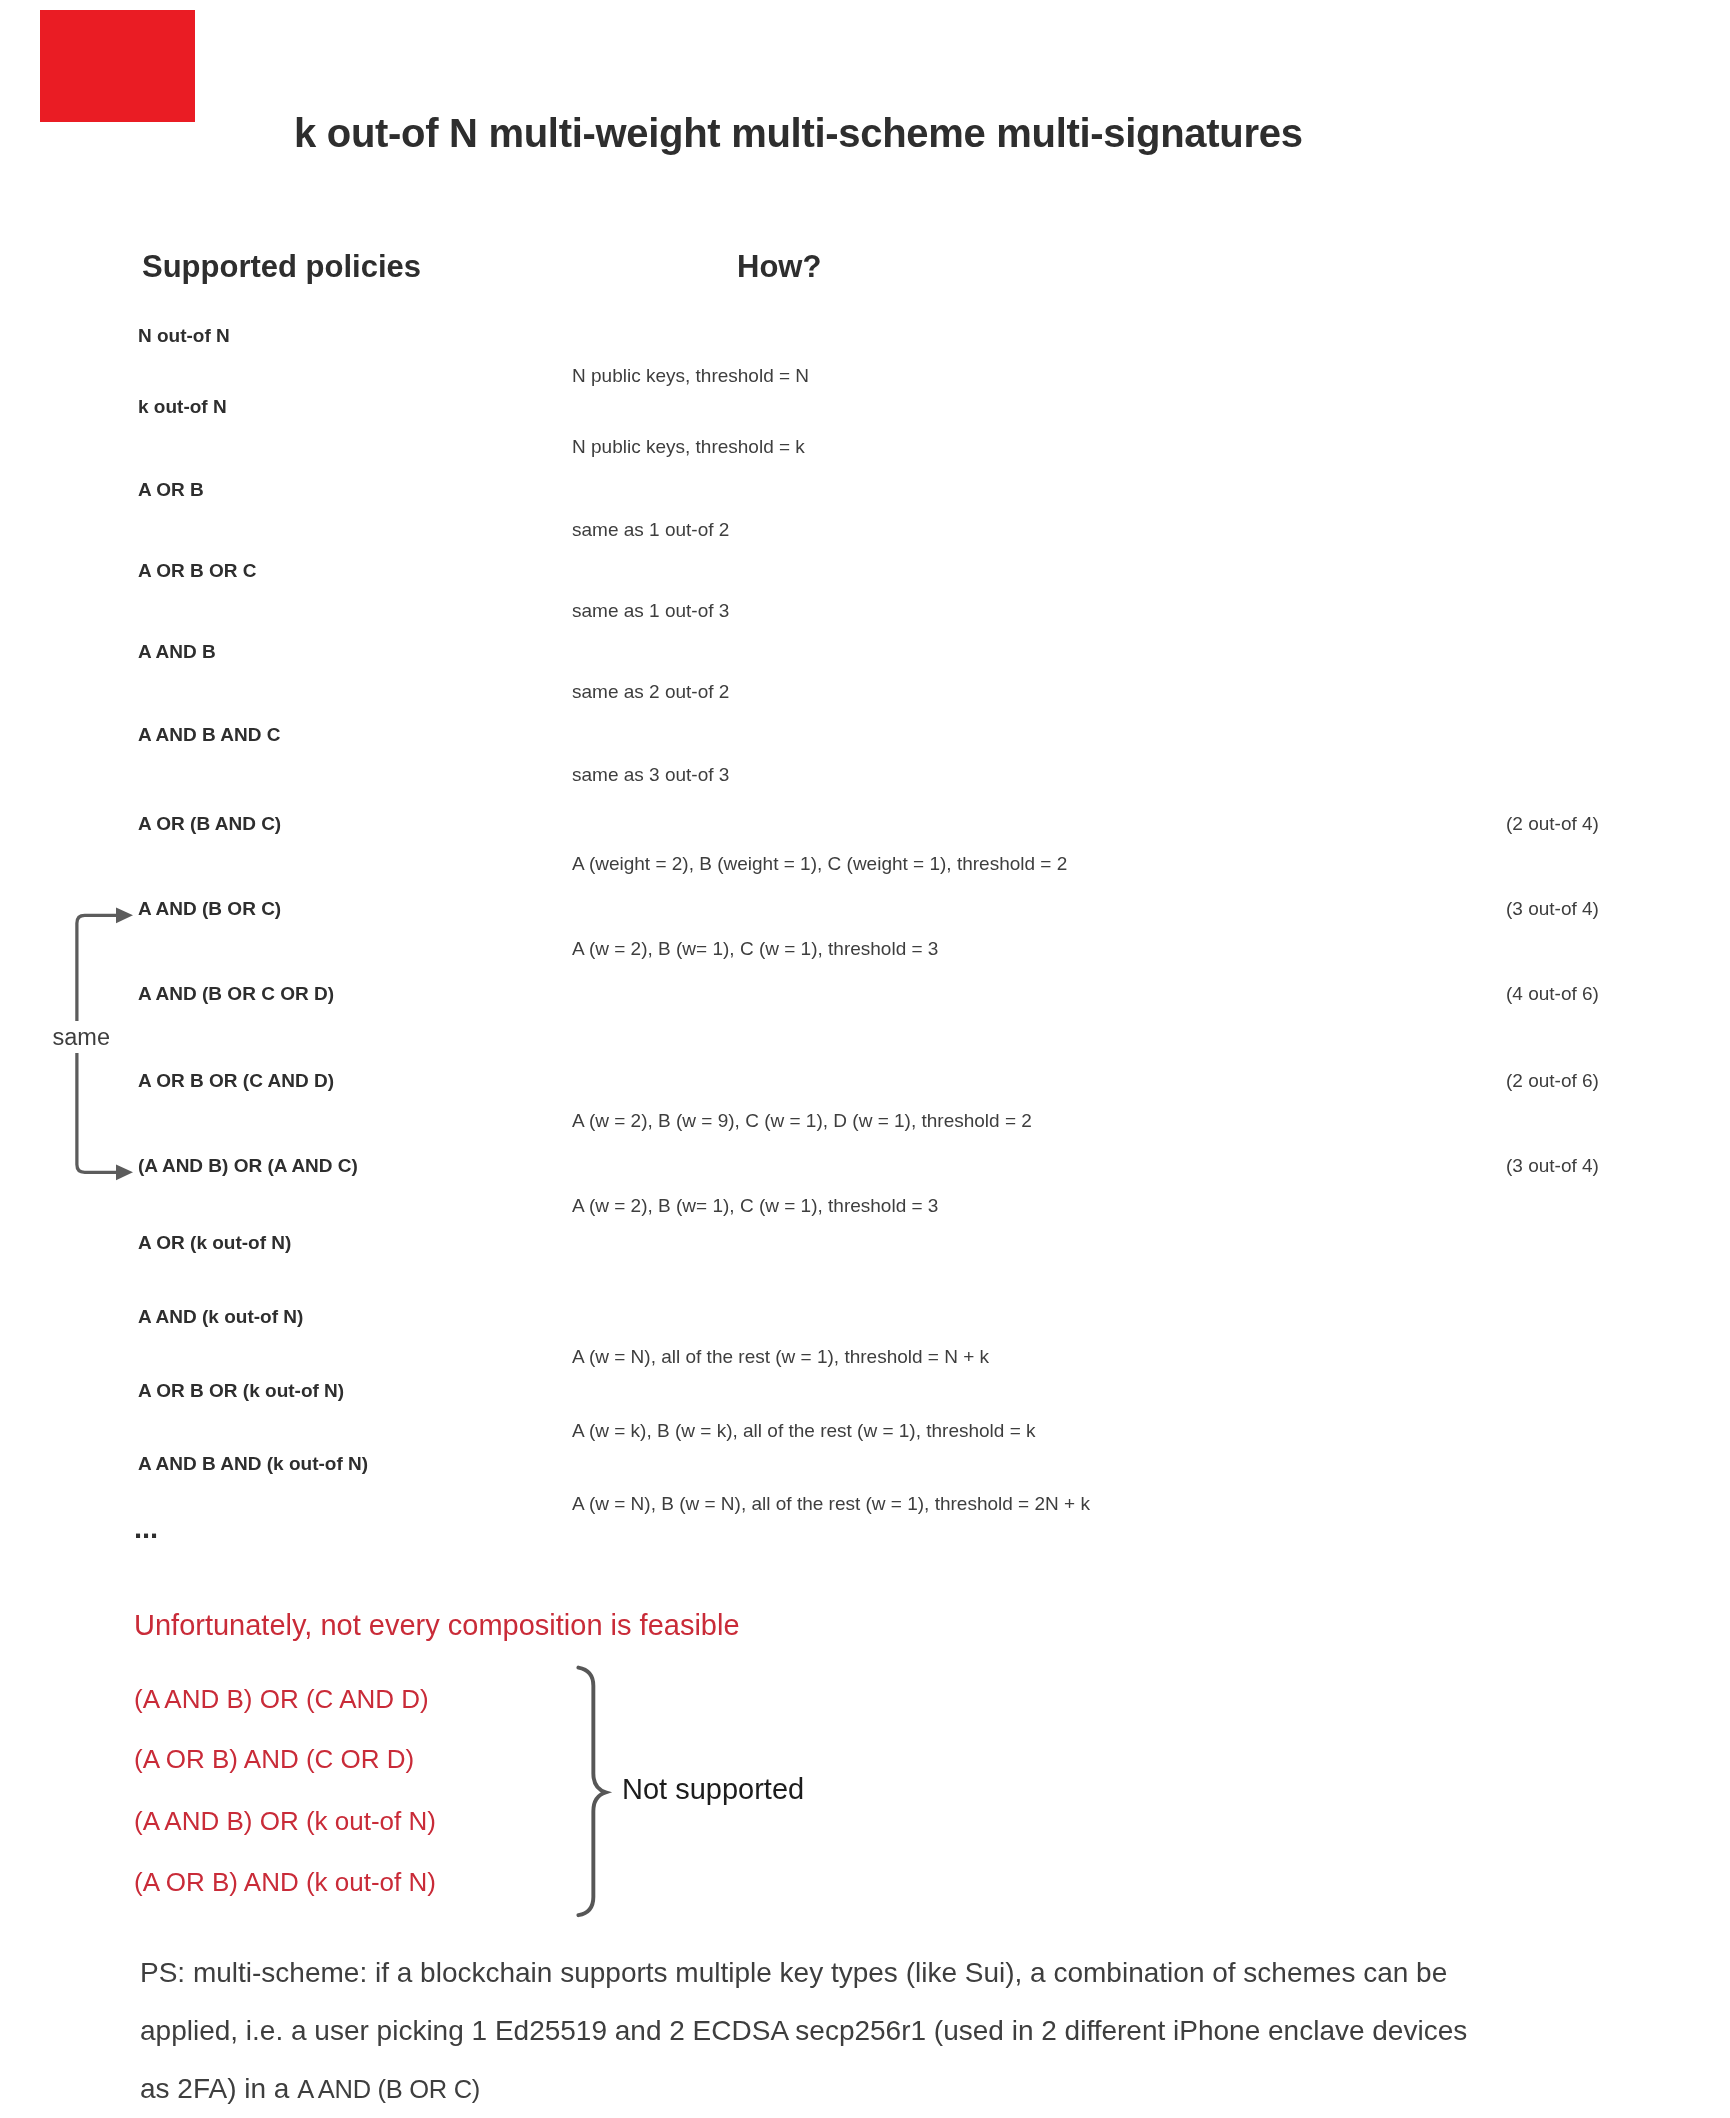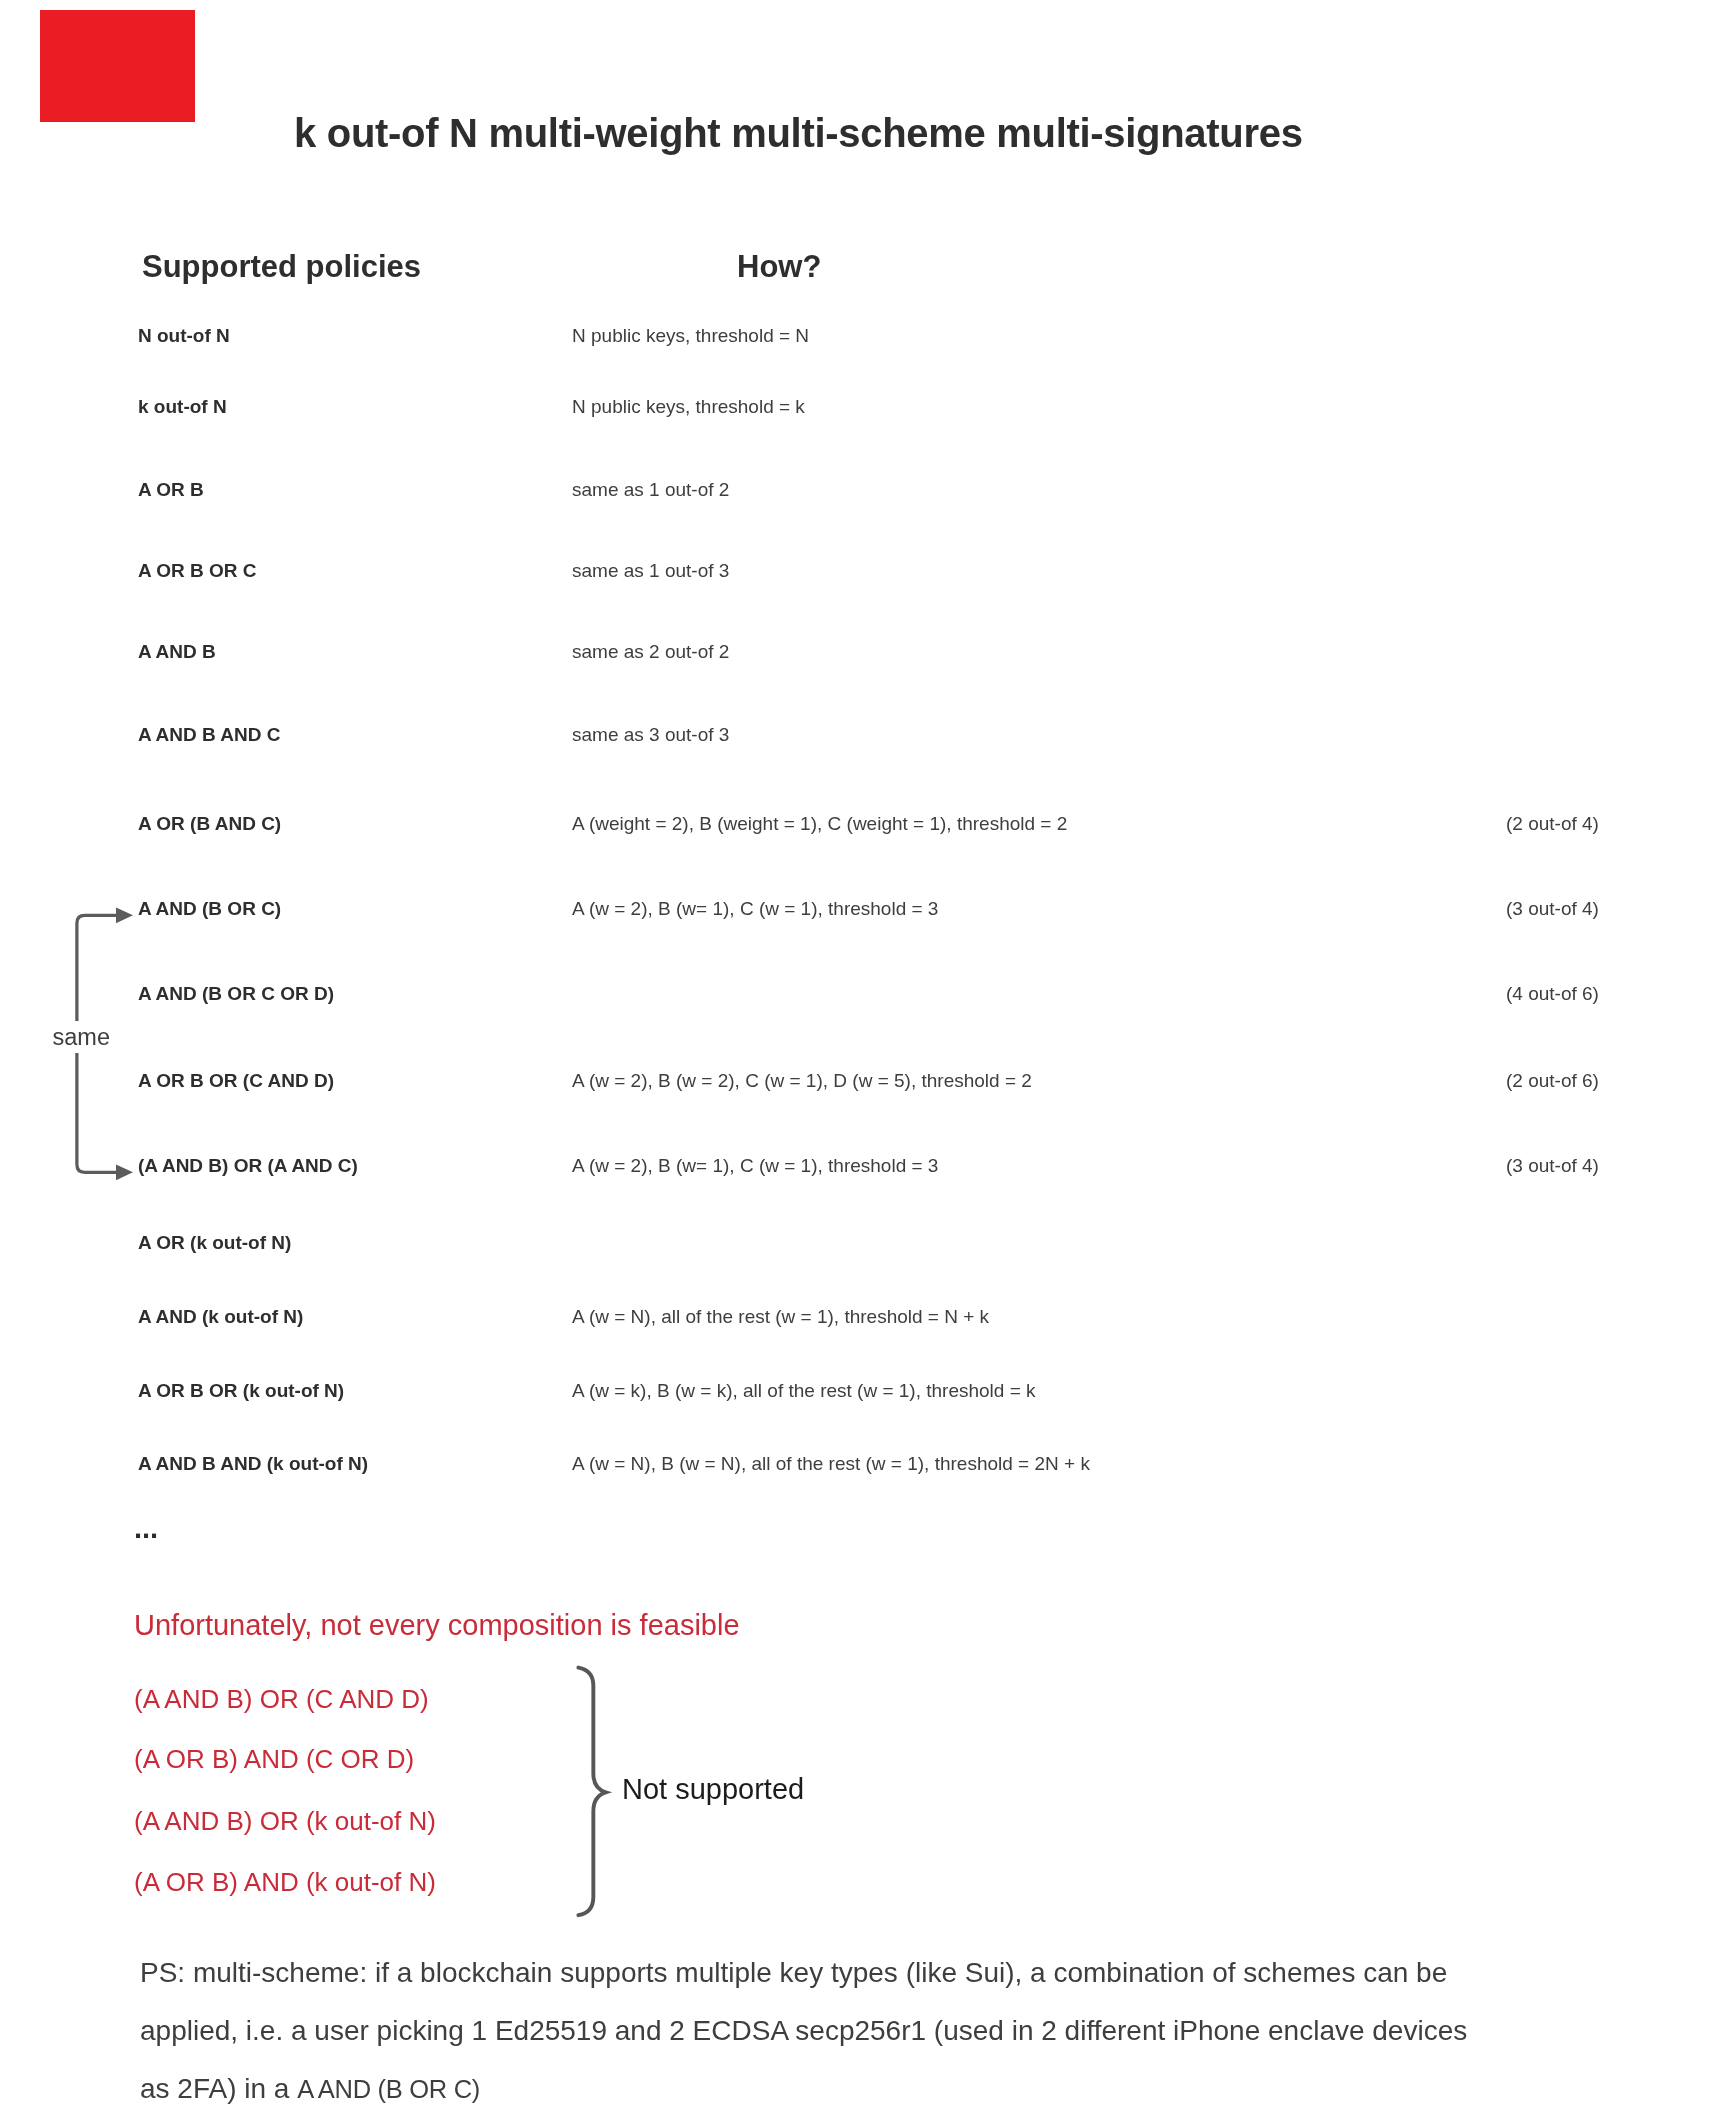--- a/index.html
+++ b/index.html
@@ -22,21 +22,21 @@
   #marker{left:40px;top:9.8px;width:155px;height:112px;background:var(--marker);}
   
   #title{left:294px;top:111px;font-size:40px;font-weight:700;color:var(--ink-bold);letter-spacing:-0.3px;white-space:nowrap;}
   
   .col-header{top:249px;font-size:31px;font-weight:700;color:var(--ink-bold);white-space:nowrap;margin-left:8px;}
   #hdr-policies{left:134px;}
   #hdr-how{left:729px;}
   
   .row{position:absolute;left:4px;width:1730px;height:37px;font-size:19px;white-space:nowrap;}
   .row .policy{position:absolute;left:134px;font-weight:700;color:var(--ink-bold);}
-  .row .how{position:absolute;left:568px;color:var(--ink);}
+  .row .how{position:absolute;left:568px;color:var(--ink);margin-top:40px;}
   .row .note{position:absolute;left:1502px;color:var(--ink);}
   #rows .row:nth-of-type(1){top:325px}
   #rows .row:nth-of-type(2){top:396px}
   #rows .row:nth-of-type(3){top:479px}
   #rows .row:nth-of-type(4){top:560px}
   #rows .row:nth-of-type(5){top:641px}
   #rows .row:nth-of-type(6){top:724px}
   #rows .row:nth-of-type(7){top:813px}
   #rows .row:nth-of-type(8){top:898px}
   #rows .row:nth-of-type(9){top:983px}
@@ -125,21 +125,21 @@
     <span class="note">(3 out-of 4)</span>
   </div>
 
   <div class="row">
     <span class="policy">A AND (B OR C OR D)</span>
     <span class="note">(4 out-of 6)</span>
   </div>
 
   <div class="row">
     <span class="policy">A OR B OR (C AND D)</span>
-    <span class="how">A (w = 2), B (w = 2), C (w = 1), D (w = 5), threshold = 2</span>
+    <span class="how">A (w = 2), B (w = 9), C (w = 1), D (w = 1), threshold = 2</span>
     <span class="note">(2 out-of 6)</span>
   </div>
 
   <div class="row">
     <span class="policy">(A AND B) OR (A AND C)</span>
     <span class="how">A (w = 2), B (w= 1), C (w = 1), threshold = 3</span>
     <span class="note">(3 out-of 4)</span>
   </div>
 
   <div class="row">

